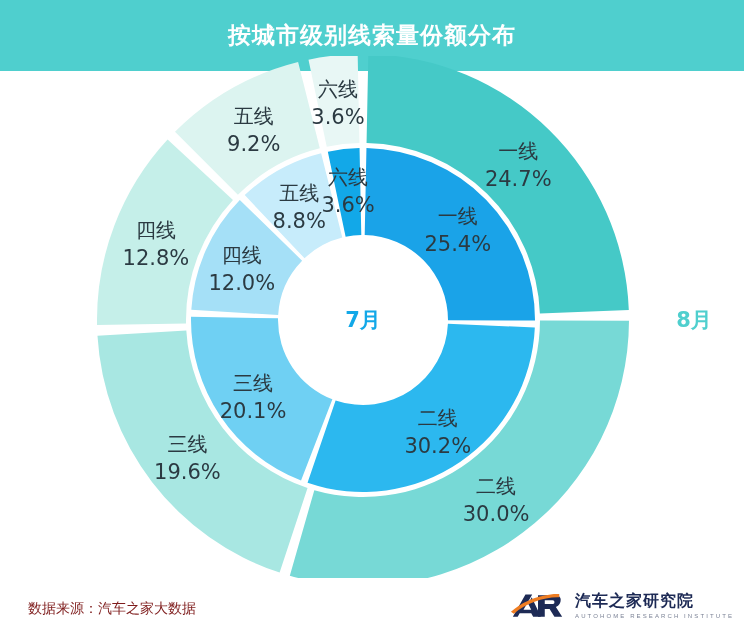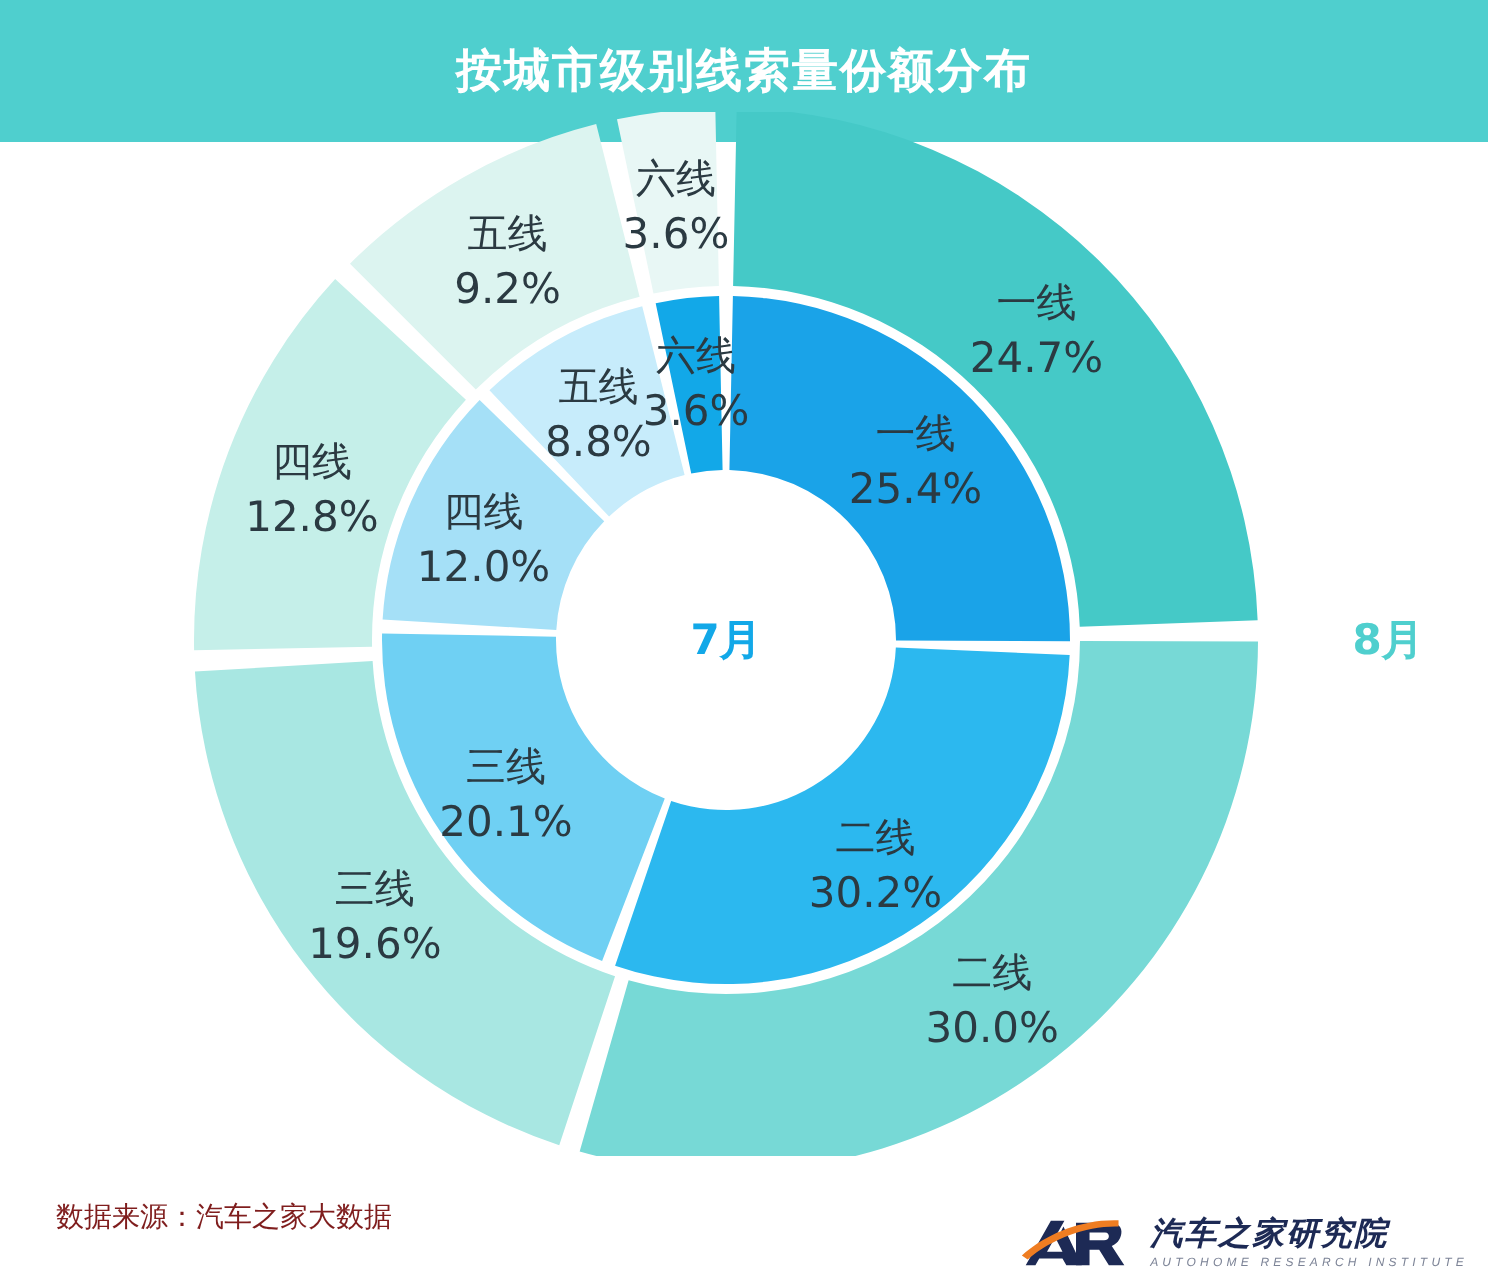--- a/index.html
+++ b/index.html
@@ -39,22 +39,22 @@
     background:#ffffff;
   }
   #source-text{
     position:absolute;left:8px;top:22px;
     font-size:14px;color:#7f1d1d;
     font-family:"DejaVu Sans","Liberation Sans",sans-serif;
     white-space:nowrap;
     margin-left:20px;
   }
   #logo-block{
-    position:absolute;right:10px;top:28px;
-    display:flex;align-items:center;gap:8px;font-style:italic;
+    position:absolute;right:10px;top:12px;
+    display:flex;align-items:center;gap:8px;
   }
   #logo-mark{width:58px;height:32px;}
   #logo-text{display:flex;flex-direction:column;justify-content:center;}
   #logo-cn{
     font-size:16px;color:#1d2a55;font-weight:bold;letter-spacing:1px;
     font-family:"DejaVu Sans","Liberation Sans",sans-serif;
     line-height:18px;
   }
   #logo-en{
     font-size:6px;color:#7c8396;letter-spacing:2.1px;

